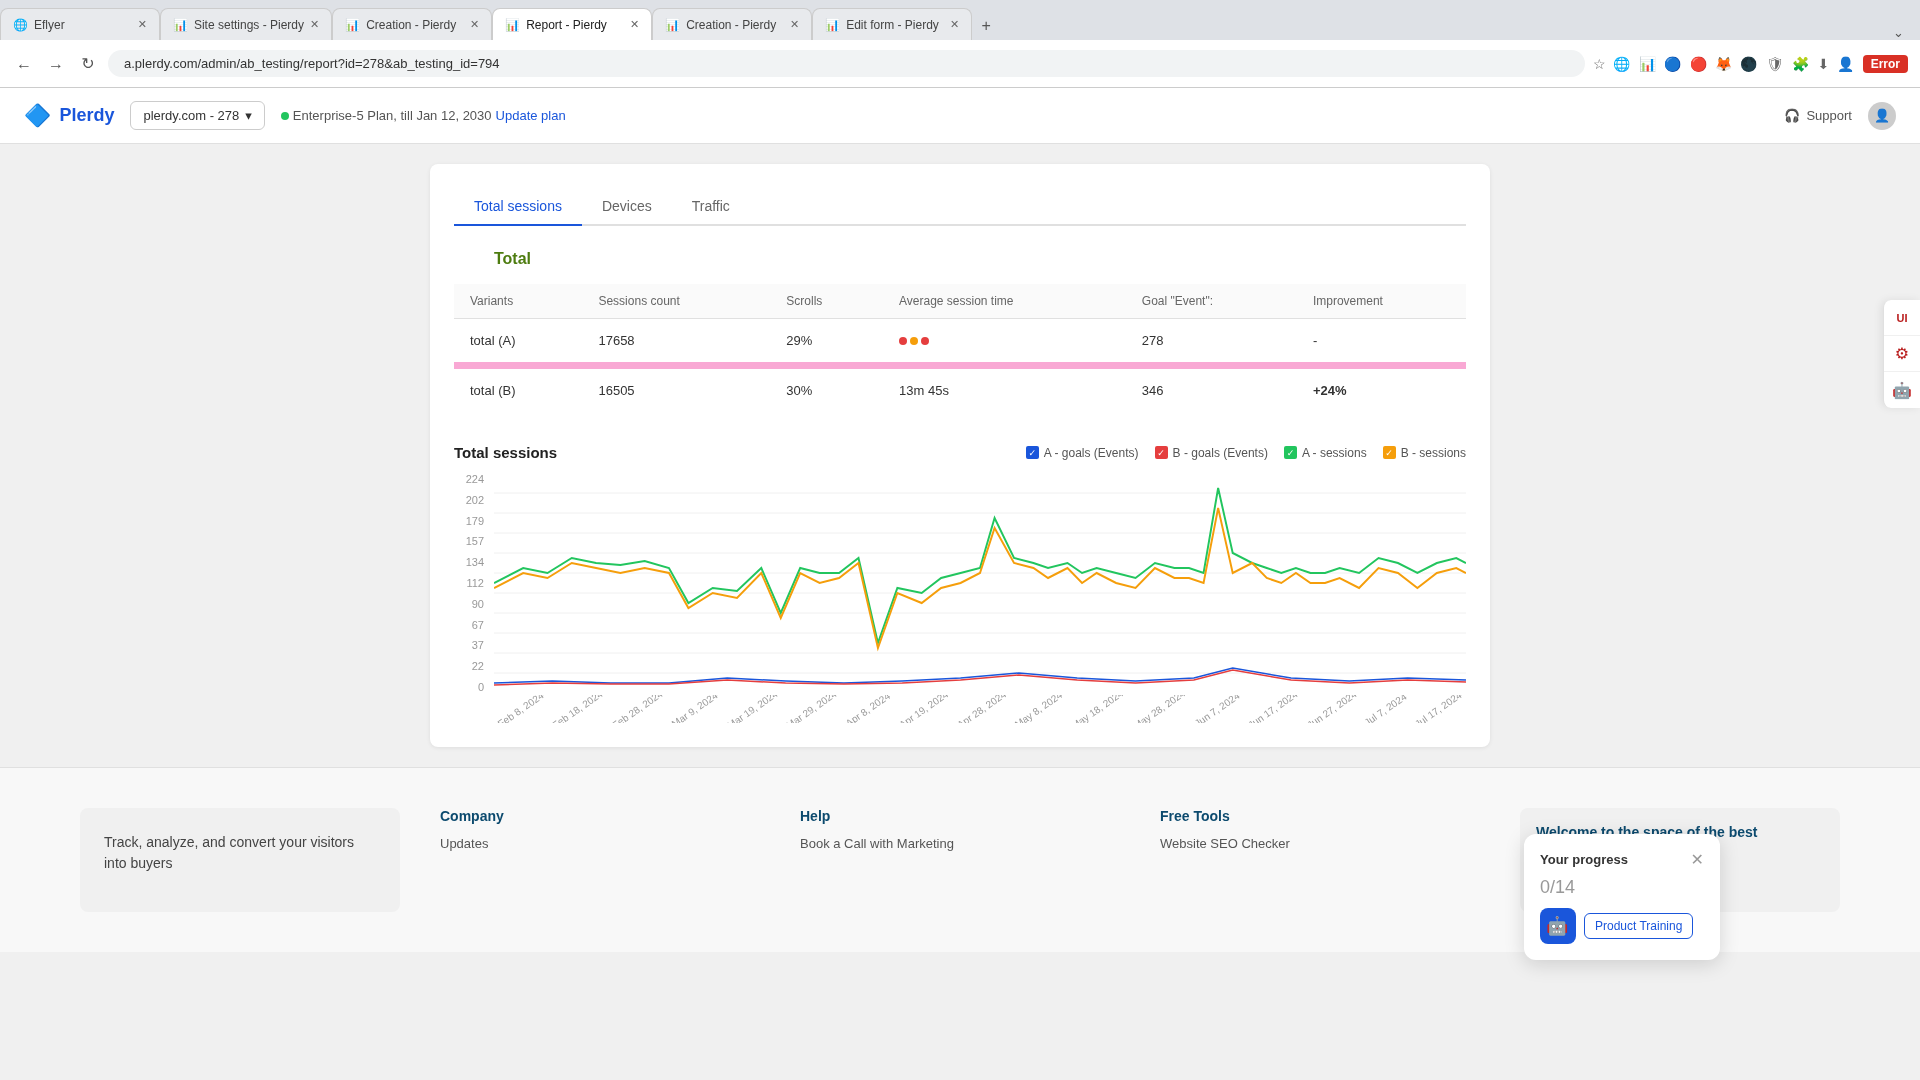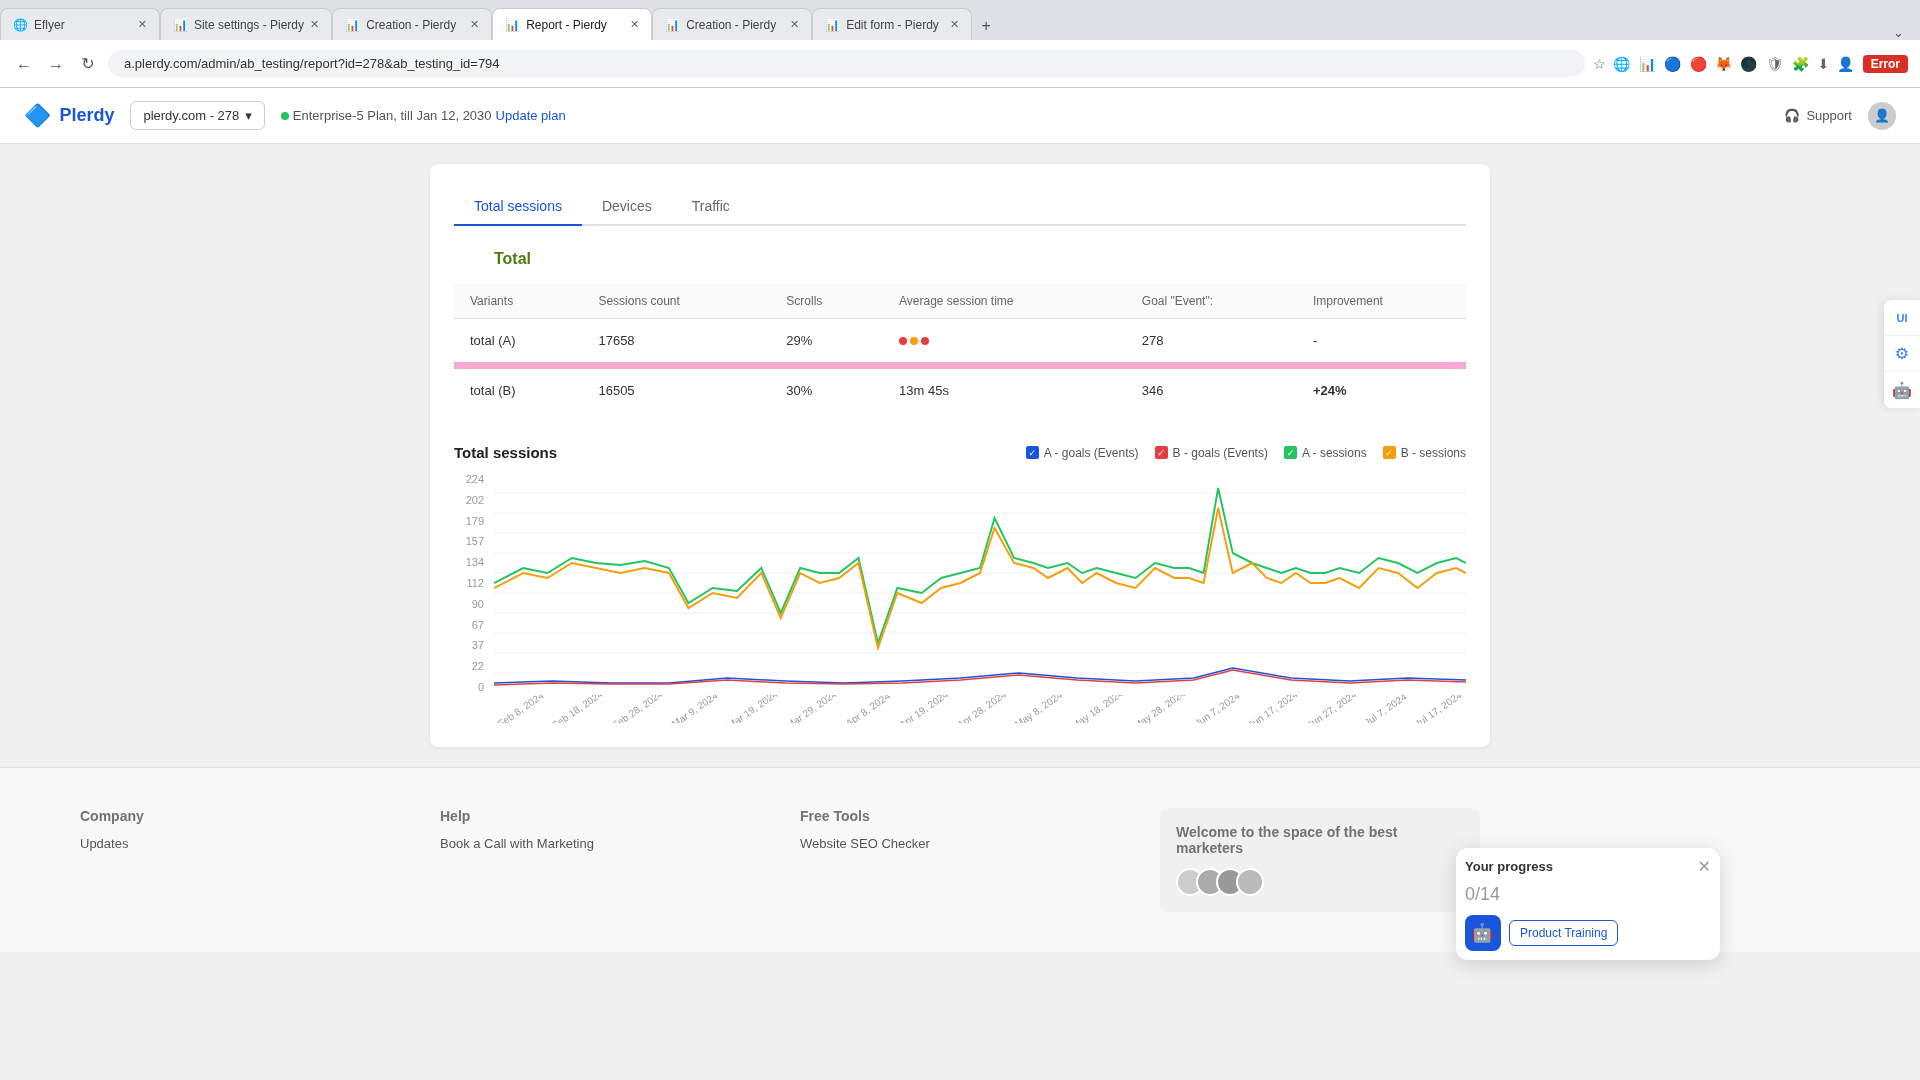--- a/index.html
+++ b/index.html
@@ -54,36 +54,36 @@
     .chart-section { margin-top: 32px; }
     .chart-header { display: flex; align-items: center; justify-content: space-between; margin-bottom: 12px; }
     .chart-title { font-size: 15px; font-weight: 600; color: #222; }
     .legend { display: flex; gap: 16px; align-items: center; flex-wrap: wrap; }
     .legend-item { display: flex; align-items: center; gap: 5px; font-size: 12px; color: #555; }
     .legend-checkbox { width: 13px; height: 13px; border-radius: 2px; display: flex; align-items: center; justify-content: center; font-size: 9px; color: white; }
 
     
     .footer { background: #f8f8f8; padding: 40px 80px; display: grid; grid-template-columns: 1fr 1fr 1fr 1fr 1fr; gap: 40px; border-top: 1px solid #e0e0e0; }
     .footer-track { background: #f0f0f0; border-radius: 8px; padding: 24px; font-size: 14px; color: #444; line-height: 1.5; }
-    .footer-col-title { font-size: 14px; font-weight: 600; margin-bottom: 12px; color: #737373; }
+    .footer-col-title { font-size: 14px; font-weight: 600; margin-bottom: 12px; color: #0c4a6e; }
     .footer-link { font-size: 13px; color: #555; margin-bottom: 8px; cursor: pointer; }
 
     
-    .progress-widget { position: fixed; bottom: 120px; right: 200px; background: #fff; border-radius: 12px; box-shadow: 0 4px 20px rgba(0,0,0,0.15); width: 264px; padding: 9px; z-index: 1000; }
+    .progress-widget { position: fixed; bottom: 120px; right: 200px; background: #fff; border-radius: 12px; box-shadow: 0 4px 20px rgba(0,0,0,0.15); width: 196px; padding: 16px; z-index: 1000; }
     .progress-header { display: flex; align-items: center; justify-content: space-between; margin-bottom: 8px; }
     .progress-title { font-size: 13px; font-weight: 600; }
     .progress-close { color: #999; cursor: pointer; font-size: 16px; }
     .progress-count { font-size: 18px; color: #999; margin-bottom: 10px; }
     .progress-bot { display: flex; align-items: center; gap: 8px; }
     .bot-icon { width: 36px; height: 36px; background: #1a56db; border-radius: 8px; display: flex; align-items: center; justify-content: center; color: white; font-size: 18px; }
     .product-training-btn { border: 1px solid #1a56db; color: #1a56db; background: none; border-radius: 6px; padding: 5px 10px; font-size: 12px; cursor: pointer; }
 
     
     .right-sidebar { position: fixed; right: 0; top: 300px; display: flex; flex-direction: column; gap: 0; background: #fff; border-left: 1px solid #e0e0e0; border-radius: 8px 0 0 8px; box-shadow: -2px 0 8px rgba(0,0,0,0.08); }
-    .sidebar-icon-btn { width: 36px; height: 36px; display: flex; align-items: center; justify-content: center; cursor: pointer; color: #3b82f6; font-size: 16px; border-bottom: 1px solid #f0f0f0; }
+    .sidebar-icon-btn { width: 36px; height: 36px; display: flex; align-items: center; justify-content: center; cursor: pointer; color: #b91c1c; font-size: 16px; border-bottom: 1px solid #f0f0f0; }
     .sidebar-icon-btn:last-child { border-bottom: none; }
   </style>
 </head>
 <body>
 
 <div class="browser-chrome">
   <div class="tab-bar">
     <div class="tab">
       <span>🌐</span>
       <span>Eflyer</span>
@@ -298,20 +298,23 @@
           <span style="transform:rotate(-35deg); white-space:nowrap; font-size:10px;">Jun 17, 2024</span>
           <span style="transform:rotate(-35deg); white-space:nowrap; font-size:10px;">Jun 27, 2024</span>
           <span style="transform:rotate(-35deg); white-space:nowrap; font-size:10px;">Jul 7, 2024</span>
           <span style="transform:rotate(-35deg); white-space:nowrap; font-size:10px;">Jul 17, 2024</span>
         </div>
       </div>
     </div>
   </div>
 
   <div class="footer">
+    <div class="footer-track">
+      <span>Track, analyze, and convert your visitors into buyers</span>
+    </div>
     <div>
       <div class="footer-col-title">Company</div>
       <div class="footer-link">Updates</div>
     </div>
     <div>
       <div class="footer-col-title">Help</div>
       <div class="footer-link">Book a Call with Marketing</div>
     </div>
     <div>
       <div class="footer-col-title">Free Tools</div>

